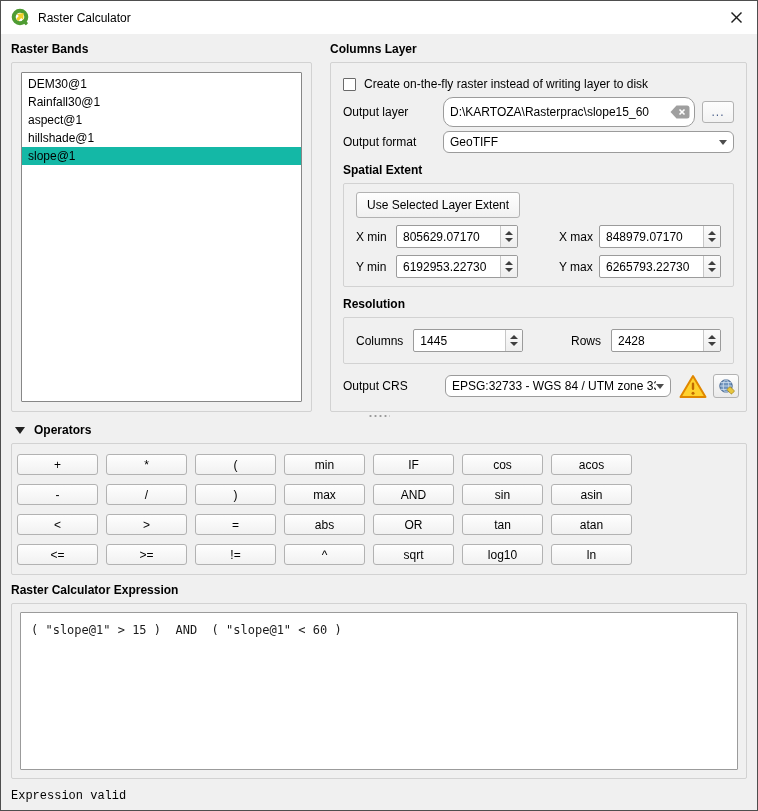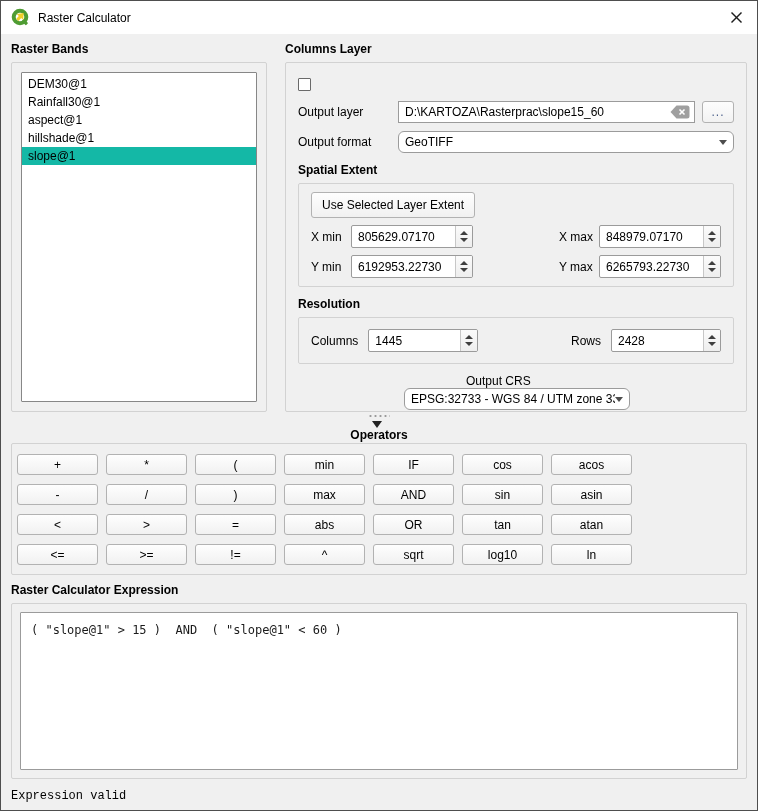--- a/index.html
+++ b/index.html
@@ -28,21 +28,21 @@
   
   .content { padding:8px 10px 0 10px; }
   .section-title { font-weight:bold; font-size:12px; }
   .frame {
     border:1px solid #d2d2d2;
     border-radius:2px;
     background:#f0f0f0;
   }
   .top-row { display:flex; gap:18px; }
   
-  .left-pane { width:256px; flex:none; }
+  .left-pane { width:301px; flex:none; }
   .left-pane .frame { margin-top:6px; height:350px; padding:9px; }
   .listbox {
     width:100%; height:100%;
     background:#fff; border:1px solid #878787; border-radius:1px;
     overflow:hidden; padding-top:2px;
   }
   .list-item { height:18px; line-height:18px; padding-left:6px; }
   .list-item.selected { background:#14b8a6; }
   
   .right-pane { flex:1; min-width:0; }
@@ -52,22 +52,22 @@
   .checkbox {
     width:13px; height:13px; background:#fff;
     border:1px solid #6a6a6a; border-radius:1px;
     display:inline-flex; align-items:center; justify-content:center;
     flex:none;
   }
   .cb-label { margin-left:8px; }
   .field-row { margin-top:8px; height:22px; }
   .field-label { width:100px; flex:none; }
   .textfield {
-    flex:1; height:22px; background:#fff;
-    border:1px solid #9b9b9b; border-radius:0;
+    flex:1; height:30px; background:#fff;
+    border:1px solid #9b9b9b; border-radius:10px;
     display:flex; align-items:center; padding:0 4px 0 6px;
   }
   .textfield .value { flex:1; white-space:nowrap; overflow:hidden; }
   .browse-btn {
     width:32px; height:22px; margin-left:7px; flex:none;
     background:linear-gradient(#fdfdfd,#f2f2f2);
     border:1px solid #b2b2b2; border-radius:3px;
     display:flex; align-items:center; justify-content:center;
     color:#4a5f8a; letter-spacing:1px;
   }
@@ -103,34 +103,34 @@
   .spin-w110 { width:110px; }
   .spin-btns {
     width:17px; flex:none; border-left:1px solid #c7c7c7;
     background:linear-gradient(#fbfbfb,#eeeeee);
     display:flex; flex-direction:column; align-items:center; justify-content:center; gap:3px;
   }
   .tri-up { width:0; height:0; border-left:4px solid transparent; border-right:4px solid transparent; border-bottom:4px solid #3f3f3f; }
   .tri-dn { width:0; height:0; border-left:4px solid transparent; border-right:4px solid transparent; border-top:4px solid #3f3f3f; }
   .res-row { display:flex; align-items:center; justify-content:space-between; }
   .res-cell { display:flex; align-items:center; gap:10px; }
-  .crs-row { margin-top:10px; height:24px;flex-direction:column; }
+  .crs-row { margin-top:10px; height:24px; }
   .crs-combo { width:226px; flex:none; margin-left:2px; }
   .icon-btn {
     width:26px; height:24px; margin-left:6px; flex:none;
     background:linear-gradient(#fdfdfd,#eaeaea);
     border:1px solid #b2b2b2; border-radius:3px;
     display:flex; align-items:center; justify-content:center;
   }
   .warn-wrap { width:28px; height:26px; margin-left:8px; flex:none; display:flex; align-items:center; justify-content:center; }
   
   .h-splitter { height:6px; display:flex; align-items:center; justify-content:center; margin-top:1px; }
   .dots { width:22px; height:2px; background:radial-gradient(circle, #9a9a9a 1px, transparent 1.2px); background-size:5px 2px; }
   
-  .op-header { display:flex; align-items:center; margin-top:2px; height:18px;flex-direction:column; }
+  .op-header { display:flex; align-items:center; margin-top:2px; height:18px; }
   .collapse-tri { width:0; height:0; border-left:5px solid transparent; border-right:5px solid transparent; border-top:7px solid #222; margin:0 9px 0 4px; }
   .op-frame { margin-top:4px; padding:10px 8px 9px 5px; }
   .op-grid { display:grid; grid-template-columns:repeat(7, 81px); gap:9px 8px; }
   .op-btn { height:21px; padding:0; }
   
   .expr-title { margin-top:8px; }
   .expr-frame { margin-top:6px; height:176px; padding:8px; }
   .expr-box {
     width:100%; height:100%; background:#fff;
     border:1px solid #9b9b9b; border-radius:1px;
@@ -184,20 +184,21 @@
             </div>
         </div>
       </div>
 
       <div class="right-pane">
         <div class="section-title">Columns Layer</div>
         <div class="frame">
 
           <div class="row cb-row">
             <span class="checkbox"></span>
+            <span class="cb-label">Create on-the-fly raster instead of writing layer to disk</span>
           </div>
 
           <div class="row field-row">
             <span class="field-label">Output layer</span>
             <div class="textfield">
               <span class="value">D:\KARTOZA\Rasterprac\slope15_60</span>
               <span style="display:inline-flex;">
                 <svg width="20" height="14" viewBox="0 0 20 14">
                   <path d="M6.5 0.5 H17 a2.5 2.5 0 0 1 2.5 2.5 v8 a2.5 2.5 0 0 1 -2.5 2.5 H6.5 L0.5 7 Z" fill="#9f9f9f"></path>
                   <line x1="9.5" y1="4.5" x2="14.5" y2="9.5" stroke="#fff" stroke-width="1.6"></line>

